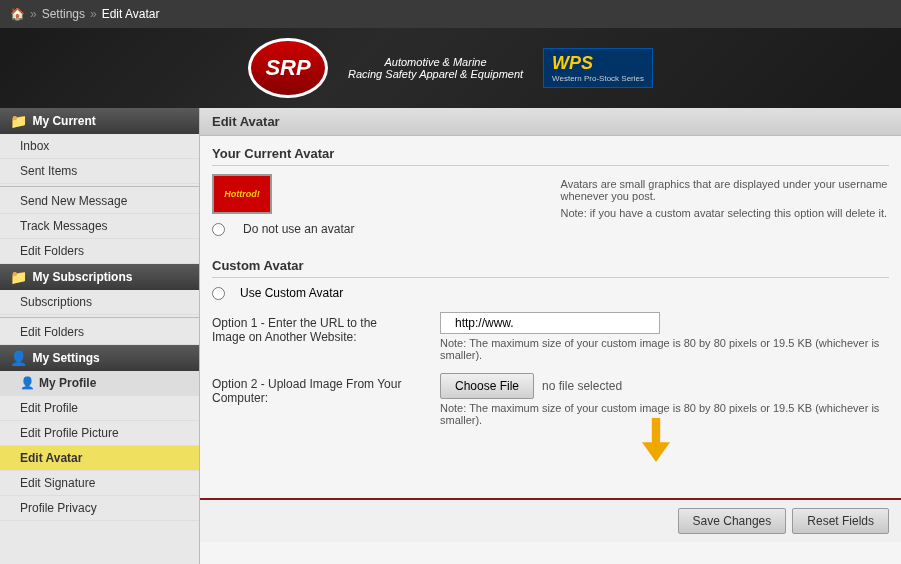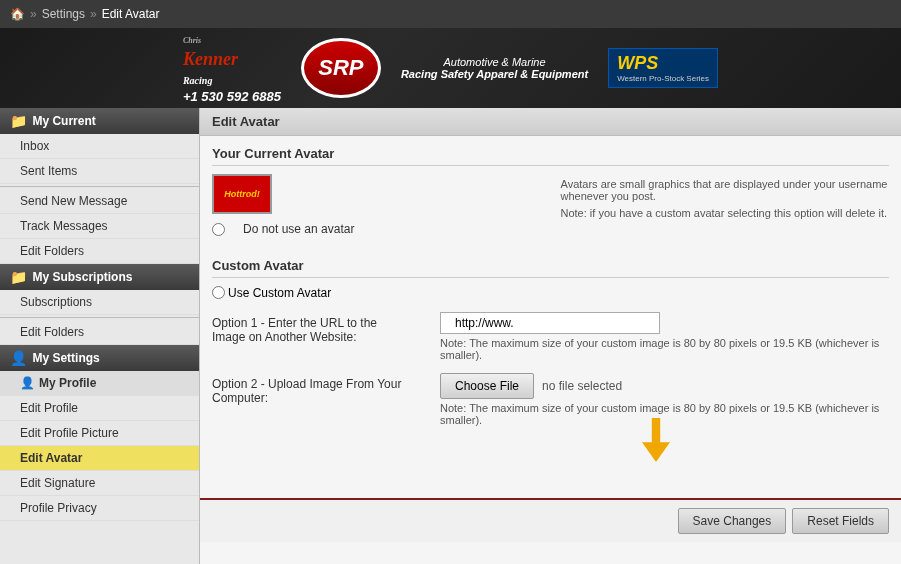--- a/index.html
+++ b/index.html
@@ -132,21 +132,21 @@
       background: #cc0000;
       border: 2px solid #999;
       display: flex; align-items: center; justify-content: center;
       font-size: 8px; color: #fff; font-weight: bold;
       font-style: italic;
     }
     .radio-option { display: flex; align-items: center; gap: 18px; font-size: 12px; color: #333; }
     .radio-option input[type="radio"] { margin: 0; }
 
     .custom-avatar-section { margin-top: 10px; }
-    .use-custom-row { display: flex; align-items: flex-start; gap: 3px; margin-bottom: 12px; }
+    .use-custom-row { display: flex; align-items: flex-end; gap: 15px; margin-bottom: 12px; }
 
     .option-row {
       display: flex;
       align-items: flex-start;
       gap: 28px;
       margin-bottom: 12px;
     }
     .option-label {
       width: 200px;
       flex-shrink: 0;
@@ -218,34 +218,26 @@
 <div class="top-nav">
   <span>🏠</span>
   <span class="sep">»</span>
   <span class="breadcrumb-link">Settings</span>
   <span class="sep">»</span>
   <span class="breadcrumb-current">Edit Avatar</span>
 </div>
 
 <div class="banner">
   <div class="banner-inner">
-    <div class="kenner-logo">
-      <div class="brand">
-        <span style="font-size:8px;color:#aaa;font-style:italic;">Chris</span><br>
-        <span style="font-size:18px;font-style:italic;color:#cc2200;font-weight:bold;">Kenner</span><br>
-        <span style="font-size:10px;color:#fff;font-style:italic;">Racing</span>
-      </div>
-      <div class="phone" style="font-size:13px;color:#fff;font-weight:bold;">+1 530 592 6885</div>
-    </div>
     <div class="srp-logo">
       <div class="srp-text">SRP</div>
     </div>
     <div style="color:#fff;text-align:center;">
       <div style="font-size:11px;font-style:italic;">Automotive &amp; Marine</div>
-      <div style="font-size:11px;font-style:italic;font-weight:bold;">Racing Safety Apparel &amp; Equipment</div>
+      <div style="font-size:11px;font-style:italic;">Racing Safety Apparel &amp; Equipment</div>
     </div>
     <div class="wps-logo">
       <div class="wps-text">WPS</div>
       <div style="font-size:8px;color:#ccc;">Western Pro-Stock Series</div>
     </div>
   </div>
 </div>
 
 <div class="main-layout">
 

